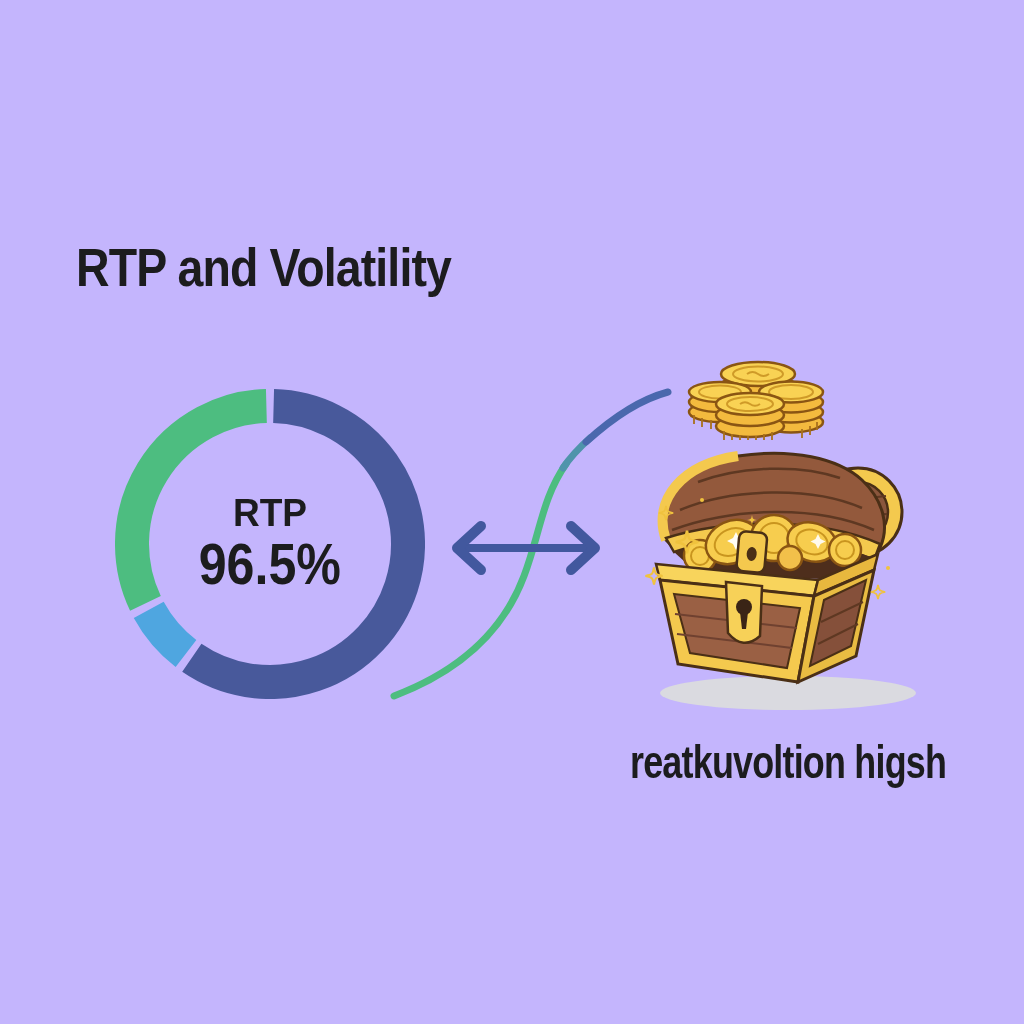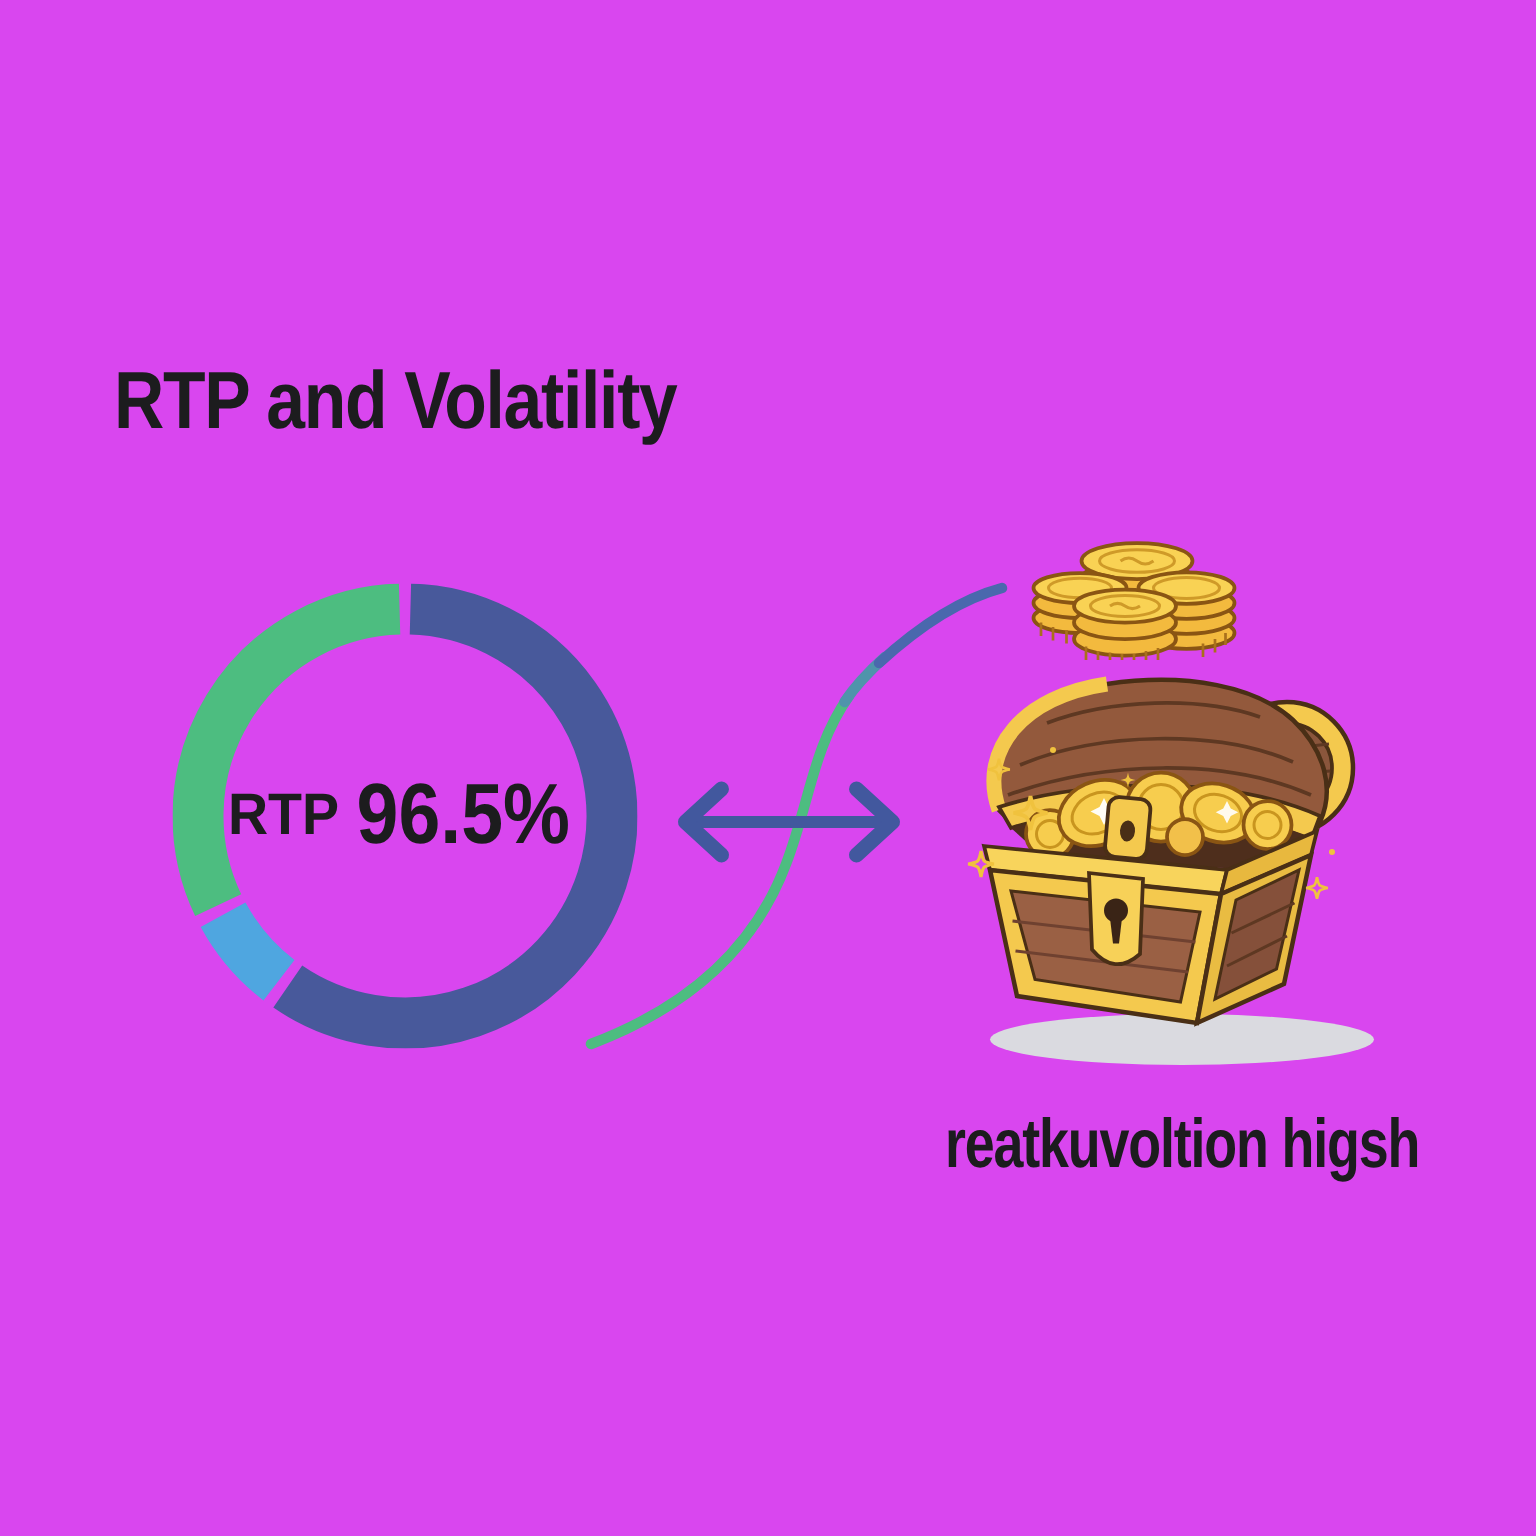--- a/index.html
+++ b/index.html
@@ -1,26 +1,26 @@
 <!DOCTYPE html>
 <html><head>
 <meta charset="utf-8">
 <style>
   html,body{margin:0;padding:0;}
   body{background:#ffffff;font-family:"Liberation Sans", sans-serif;}
-  .canvas{position:relative;width:1024px;height:1024px;background:#d946ef;overflow:hidden;}
+  .canvas{position:relative;width:1024px;height:1024px;background:#c4b5fd;overflow:hidden;}
   .title{
     position:absolute;left:76px;top:236px;
     font-size:54px;font-weight:700;color:#1c1c1e;letter-spacing:-1px;
     transform:scaleX(.86);transform-origin:left center;white-space:nowrap;
   }
   .donut-wrap{position:absolute;left:115px;top:389px;width:310px;height:310px;}
   .donut-wrap svg{position:absolute;inset:0;}
   .donut-center{
-    position:absolute;inset:0;display:flex;
+    position:absolute;inset:0;display:flex;flex-direction:column;
     align-items:center;justify-content:center;color:#1c1c1e;text-align:center;
   }
   .rtp-label{font-size:39px;font-weight:700;line-height:1.05;transform:scaleX(.95);}
   .rtp-value{font-size:57px;font-weight:700;line-height:1.08;transform:scaleX(.88);}
   .overlay{position:absolute;inset:0;width:1024px;height:1024px;}
   .coins{position:absolute;left:680px;top:345px;}
   .chest{position:absolute;left:640px;top:450px;}
   .caption{
     position:absolute;left:586px;top:735px;width:400px;text-align:center;
     font-size:46px;font-weight:700;color:#1c1c1e;letter-spacing:-1px;

